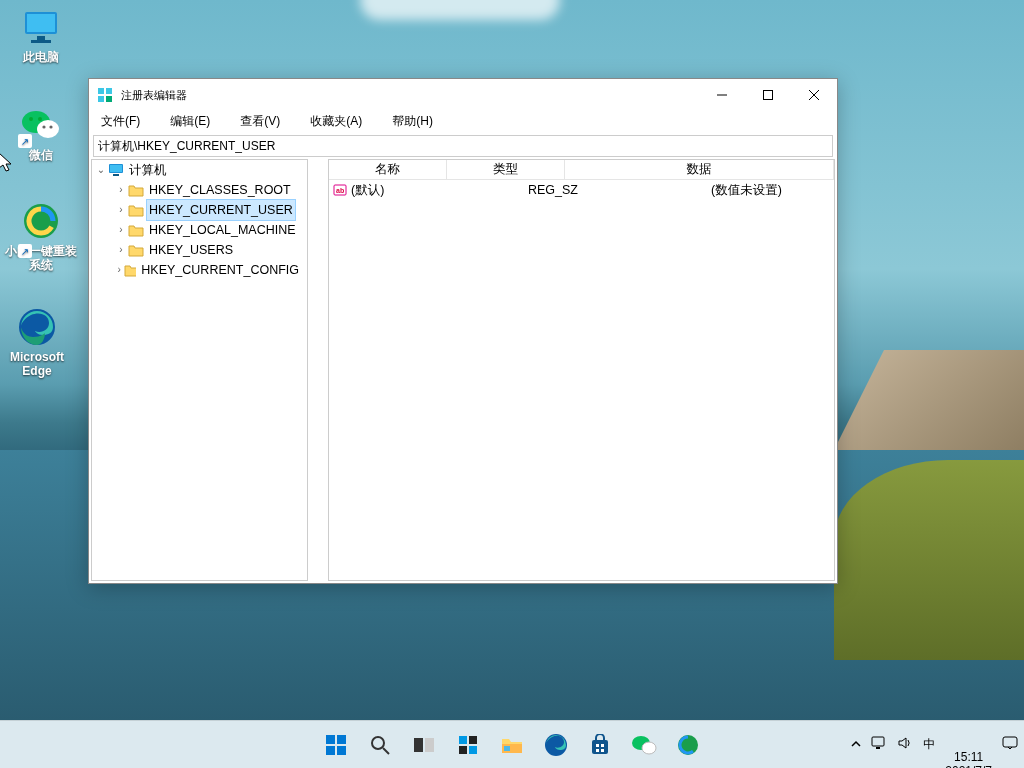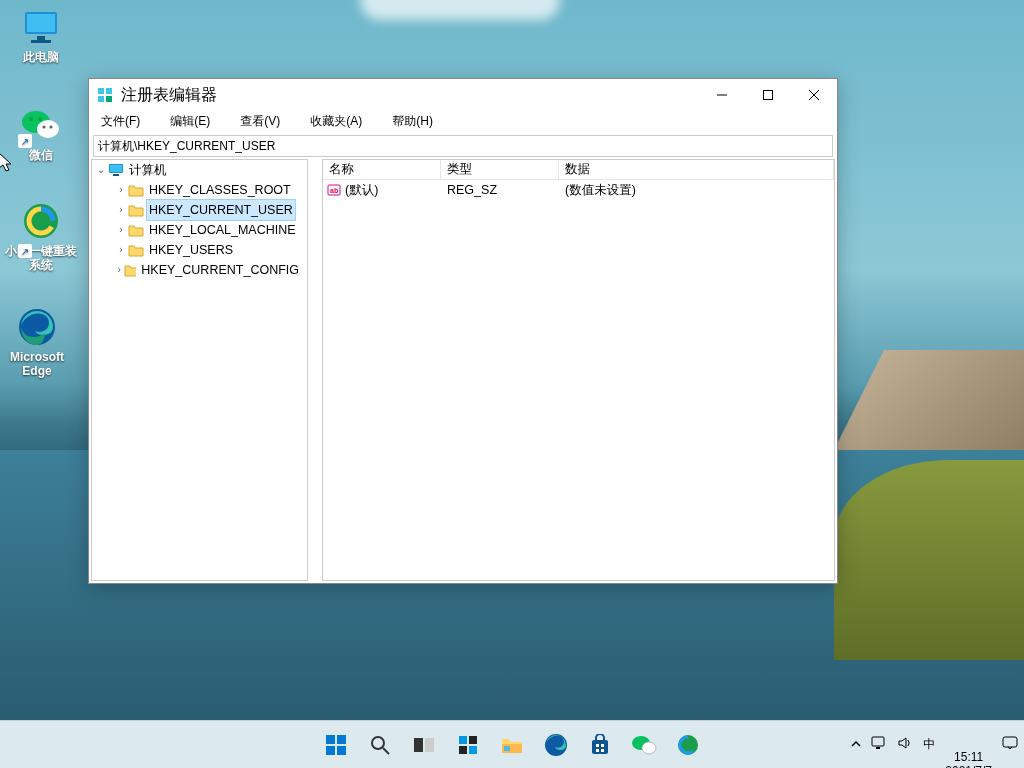--- a/index.html
+++ b/index.html
@@ -21,39 +21,39 @@
 .di{position:absolute;width:74px;text-align:center;color:#fff;font-size:12px;text-shadow:0 1px 2px rgba(0,0,0,.7);}
 .di .ic{width:42px;height:42px;margin:0 auto 2px;display:flex;align-items:center;justify-content:center;}
 .di .lbl{line-height:14px;font-weight:bold;}
 .di .short{position:absolute;left:14px;bottom:14px;width:14px;height:14px;background:#fff;border-radius:2px;display:flex;align-items:center;justify-content:center;font-size:10px;color:#0067c0;}
 
 
 .win{
   position:absolute; left:88px; top:78px; width:750px; height:506px;
   background:#fff; border:1px solid #888; box-shadow:0 4px 20px rgba(0,0,0,.25);
 }
-.titlebar{height:32px;display:flex;align-items:center;padding-left:8px;font-size:16px;}
+.titlebar{height:32px;display:flex;align-items:center;padding-left:8px;font-size:11px;}
 .titlebar .appicon{width:16px;height:16px;margin-right:8px;}
 .winbtns{margin-left:auto;display:flex;}
 .winbtn{width:46px;height:32px;display:flex;align-items:center;justify-content:center;}
 .menubar{height:22px;display:flex;gap:18px;padding:0 6px;font-size:12px;}
 .menubar span{padding:2px 6px;}
 .addr{height:22px;border:1px solid #ccc;margin:2px 4px;padding:1px 4px;font-size:12px;line-height:18px;}
 .body{display:flex;height:calc(100% - 32px - 22px - 26px);}
 .tree{width:217px;border:1px solid #ccc;margin:0 0 2px 2px;overflow:auto;font-size:12.5px;line-height:20px;}
 .tree .row{display:flex;align-items:center;height:20px;white-space:nowrap;padding-right:6px;}
 .tree .row.sel .txt{background:#cce8ff;outline:1px solid #99d1ff;}
 .tree .ar{width:14px;text-align:center;color:#666;font-size:10px;} 
 .tree .fold{width:16px;height:14px;margin-right:3px;}
 .tree .txt{padding:0 2px;}
-.list{flex:1;border:1px solid #ccc;margin:0 2px 2px 14px;font-size:12.5px;}
+.list{flex:1;border:1px solid #ccc;margin:0 2px 2px 20px;font-size:12.5px;text-align:center;}
 .list .hdr{display:flex;height:20px;border-bottom:1px solid #e5e5e5;}
 .list .hdr div{padding:1px 6px;border-right:1px solid #e5e5e5;}
 .list .hdr .c1{width:118px;} .list .hdr .c2{width:118px;} .list .hdr .c3{flex:1;}
-.list .lrow{display:flex;height:20px;align-items:center;}
+.list .lrow{display:flex;height:20px;align-items:center;gap:44px;}
 .list .lrow .c1{width:118px;padding-left:4px;display:flex;align-items:center;gap:4px;}
 .list .lrow .c2{width:118px;padding-left:6px;} .list .lrow .c3{flex:1;padding-left:6px;}
 
 
 .taskbar{position:absolute;left:0;right:0;bottom:0;height:48px;background:#dce9ef;display:flex;align-items:center;border-top:1px solid rgba(0,0,0,.1);}
 .tbicons{display:flex;gap:4px;margin:0 auto;}
 .tbi{width:40px;height:40px;display:flex;align-items:center;justify-content:center;border-radius:4px;}
 .tray{position:absolute;right:6px;display:flex;align-items:center;gap:10px;font-size:12px;}
 .clock{text-align:center;line-height:14px;margin-top:38px;}
 

